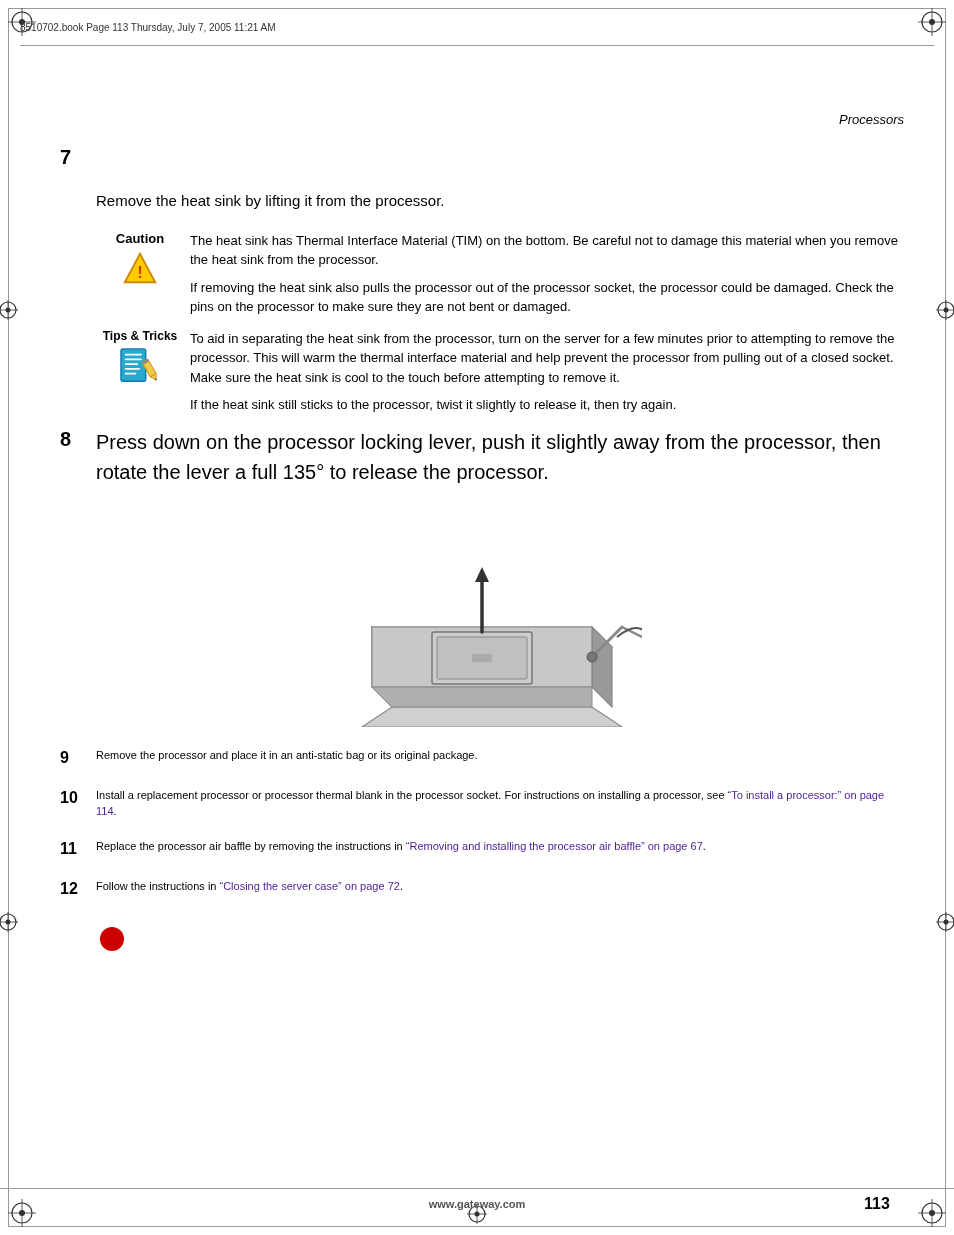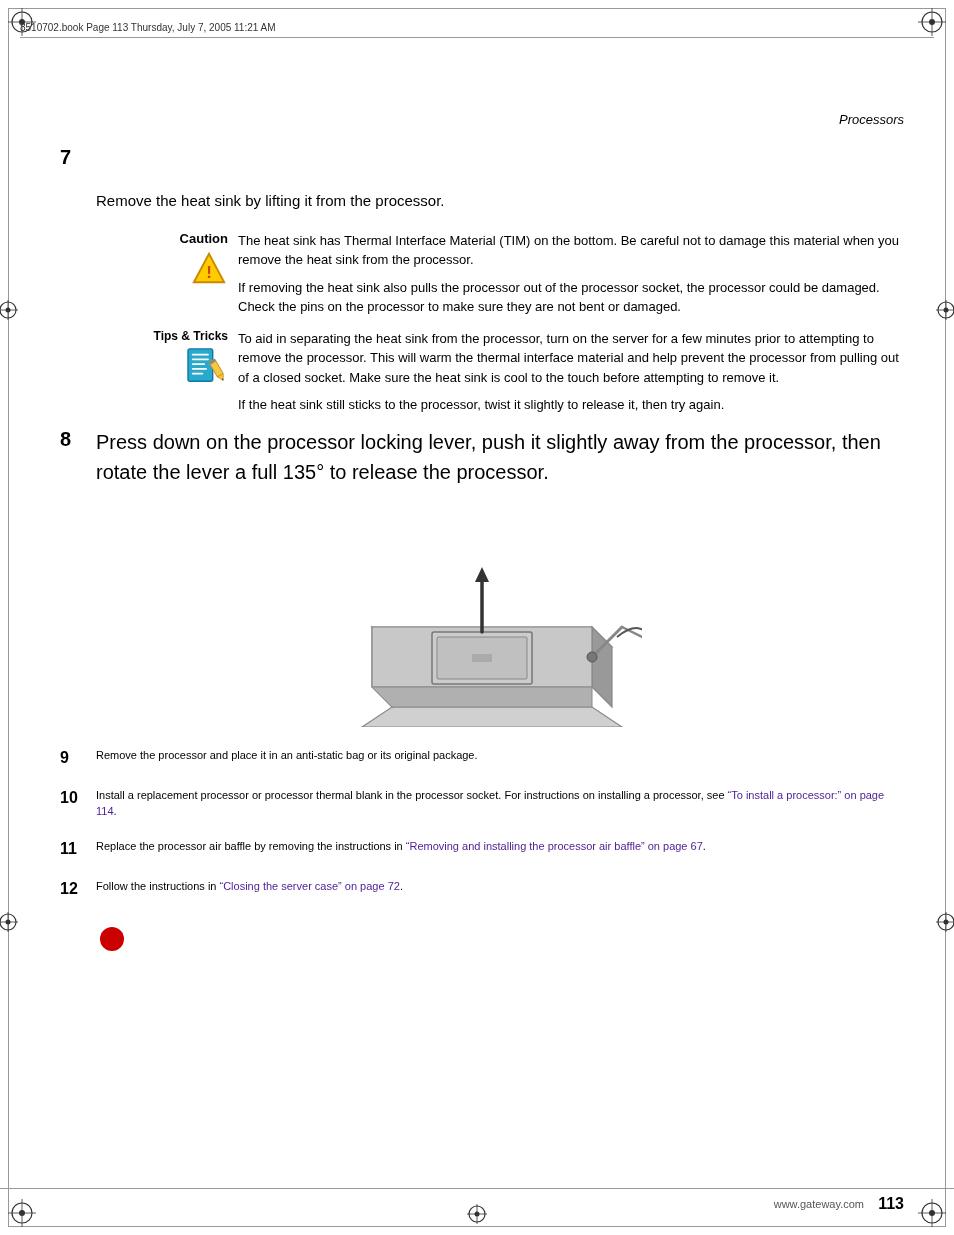--- a/index.html
+++ b/index.html
@@ -57,21 +57,21 @@
     .header-bar {
       position: absolute;
       top: 22px;
       left: 20px;
       right: 20px;
       display: flex;
       align-items: center;
       font-size: 10px;
       color: #333;
       border-bottom: 1px solid #999;
-      padding-bottom: 4px;
+      padding-bottom: 12px;
     }
 
     .header-filename {
       font-size: 10px;
       color: #333;
     }
 
     .page-section-title {
       position: absolute;
       top: 112px;
@@ -121,23 +121,22 @@
     .notice-block {
       display: flex;
       align-items: flex-start;
       margin: 12px 0 12px 40px;
       gap: 10px;
     }
 
     .notice-label {
       display: flex;
       flex-direction: column;
-      align-items: flex-end;
+      align-items: center;
       min-width: 80px;
-      margin-left: 48px;
     }
 
     .notice-label-text {
       font-size: 13px;
       font-weight: bold;
       margin-bottom: 4px;
     }
 
     .notice-icon {
       width: 38px;
@@ -198,28 +197,28 @@
       align-items: center;
       padding: 0 50px;
       border-top: 1px solid #999;
       padding-top: 6px;
     }
 
     .footer-url {
       font-size: 11px;
       color: #555;
       flex: 1;
-      text-align: right;
+      text-align: center;
+      font-weight: bold;
     }
 
     .footer-page {
       font-size: 16px;
       font-weight: bold;
       min-width: 40px;
-      text-align: right;
     }
 
     .footer-left {
       min-width: 40px;
     }
   </style>
 </head>
 <body>
 
 <div class="page-border"></div>

